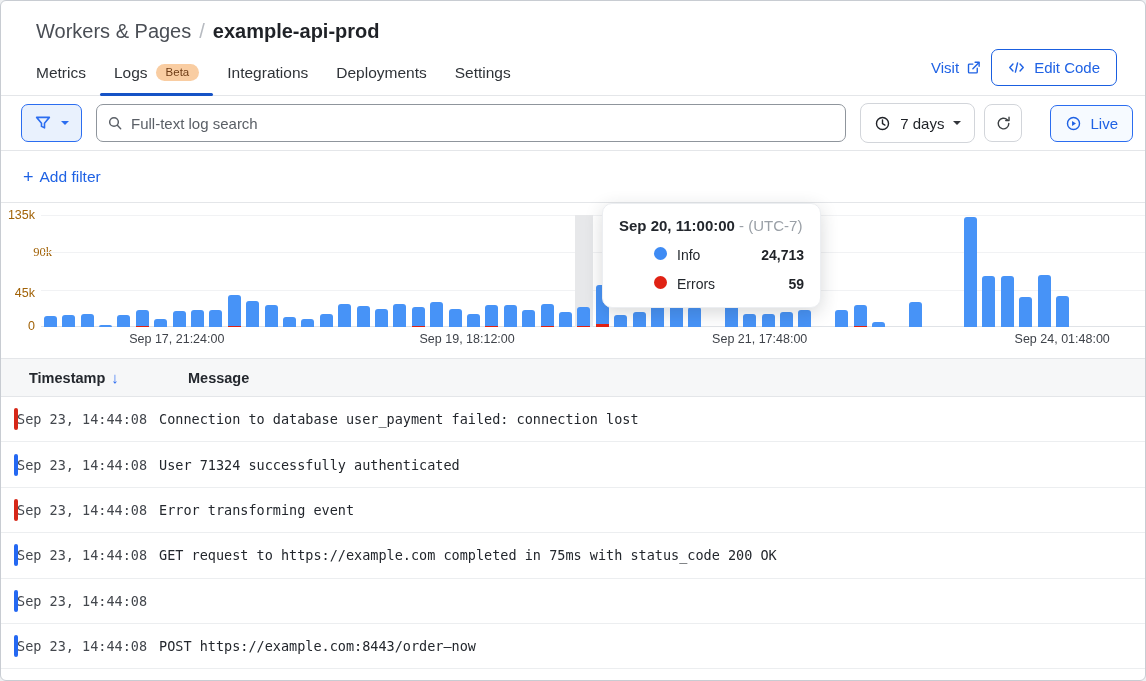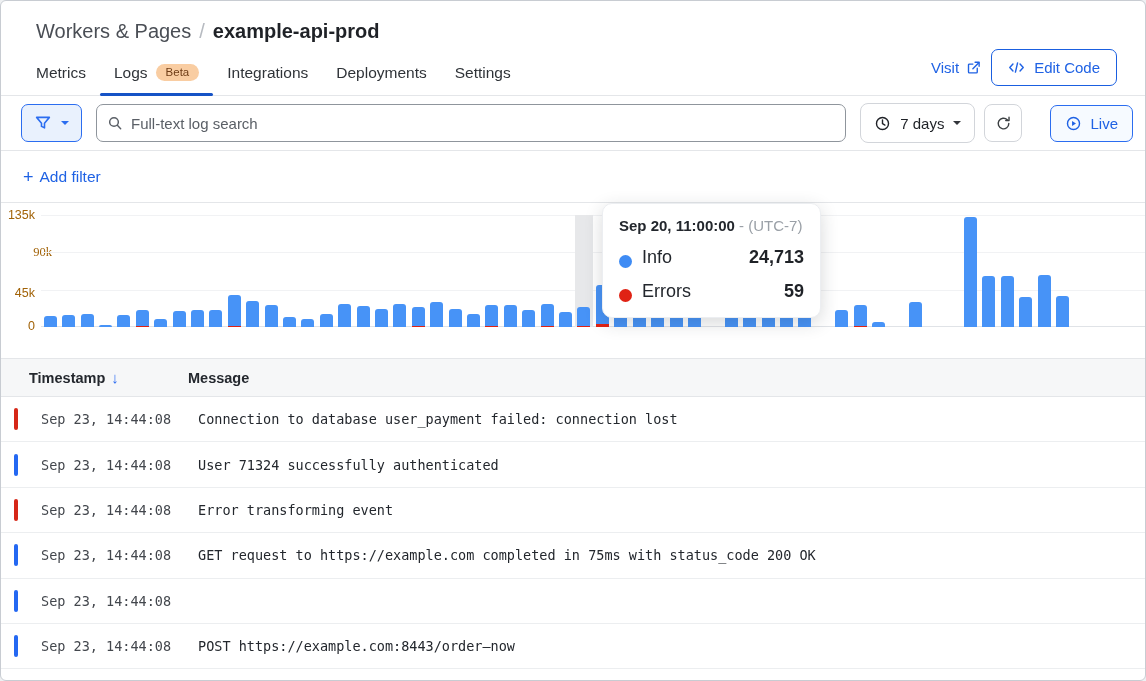--- a/index.html
+++ b/index.html
@@ -78,39 +78,39 @@
   .xticks { position:relative; height:22px; margin-top:2px; }
   .xticks span { position:absolute; transform:translateX(-50%); font-size:12.5px;
                  color:#3f434a; white-space:nowrap; top:3px; }
 
   
   .tooltip { position:absolute; left:601px; top:202px; width:219px; background:#fff;
         border:1px solid #eceef1; border-radius:10px; padding:13px 16px 15px;
         box-shadow:0 5px 18px rgba(40,44,50,.18); z-index:20; }
   .tt-title { font-size:15px; font-weight:bold; color:#23272d; }
   .tt-title .tz { color:#9aa0a7; font-weight:normal; }
-  .tt-row { display:flex; align-items:flex-end; margin-top:13px; font-size:18px;
-        color:#23272d; }
+  .tt-row { display:flex; align-items:flex-start; margin-top:13px; font-size:14px;
+        color:#23272d;margin-left:35px; }
   .dot { width:13px; height:13px; border-radius:50%; margin-right:10px; }
   .dot.info { background:#3e8bf4; } .dot.errors { background:#e02214; }
   .tt-val { margin-left:auto; font-weight:bold; color:#1f2227; }
 
   
   .thead { display:flex; align-items:center; height:38px; background:#f6f7f8;
         border-bottom:1px solid #e4e6e9; font-size:14.5px; font-weight:bold;
         color:#24282e; }
   .col-ts { width:187px; padding-left:28px; display:flex; align-items:center; gap:6px; }
   .col-msg { flex:1; }
   .sortarrow { color:#2f6ef2; font-size:15px; font-weight:normal; }
   .lrow { display:flex; align-items:center; height:45.4px; border-bottom:1px solid #eceef0;
         font-family:"DejaVu Sans Mono", monospace; font-size:13.5px; cursor:pointer;
         background:#fff; position:relative; }
   .sev { position:absolute; left:13px; width:4px; height:22px; border-radius:2px; }
   .sev.error { background:#d62718; } .sev.info { background:#2468f2; }
-  .ts { width:197px; padding-left:40px; color:#43474d; }
+  .ts { width:158px; padding-left:16px; color:#43474d; }
   .msg { flex:1; color:#23272d; }
 </style>
 </head>
 <body>
 
 <div class="page">
 
   <div class="crumb">
     <span>Workers &amp; Pages</span><span class="sep">/</span><b>example-api-prod</b>
   </div>
@@ -382,20 +382,26 @@
           </div>
           <div class="slot">
             <div class="bar" style="height: 27.4074%;"></div>
           </div>
           <div class="slot"></div>
           <div class="slot"></div>
           <div class="slot"></div>
           <div class="slot"></div>
         </div>
     </div>
+    <div class="xticks" id="xticks">
+        <span style="left: 12.3%;">Sep 17, 21:24:00</span>
+        <span style="left: 38.6%;">Sep 19, 18:12:00</span>
+        <span style="left: 65.1%;">Sep 21, 17:48:00</span>
+        <span style="left: 92.5%;">Sep 24, 01:48:00</span>
+      </div>
   </div>
 
   <div class="thead">
     <div class="col-ts">
       <span>Timestamp</span>
       <span class="sortarrow">↓</span>
     </div>
     <div class="col-msg">
       <span>Message</span>
     </div>

